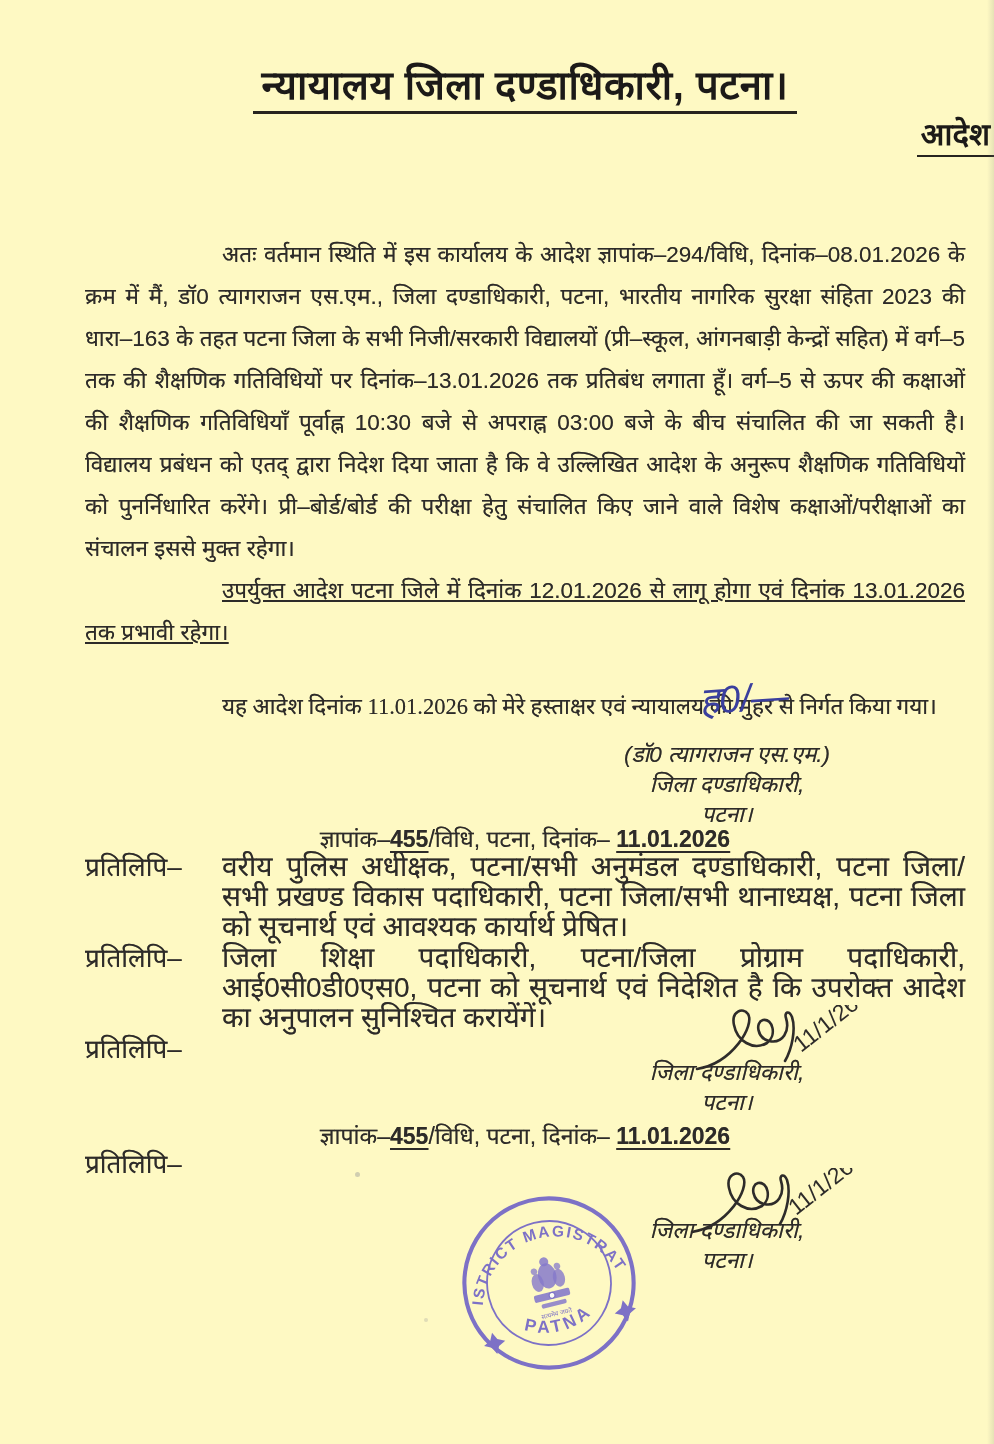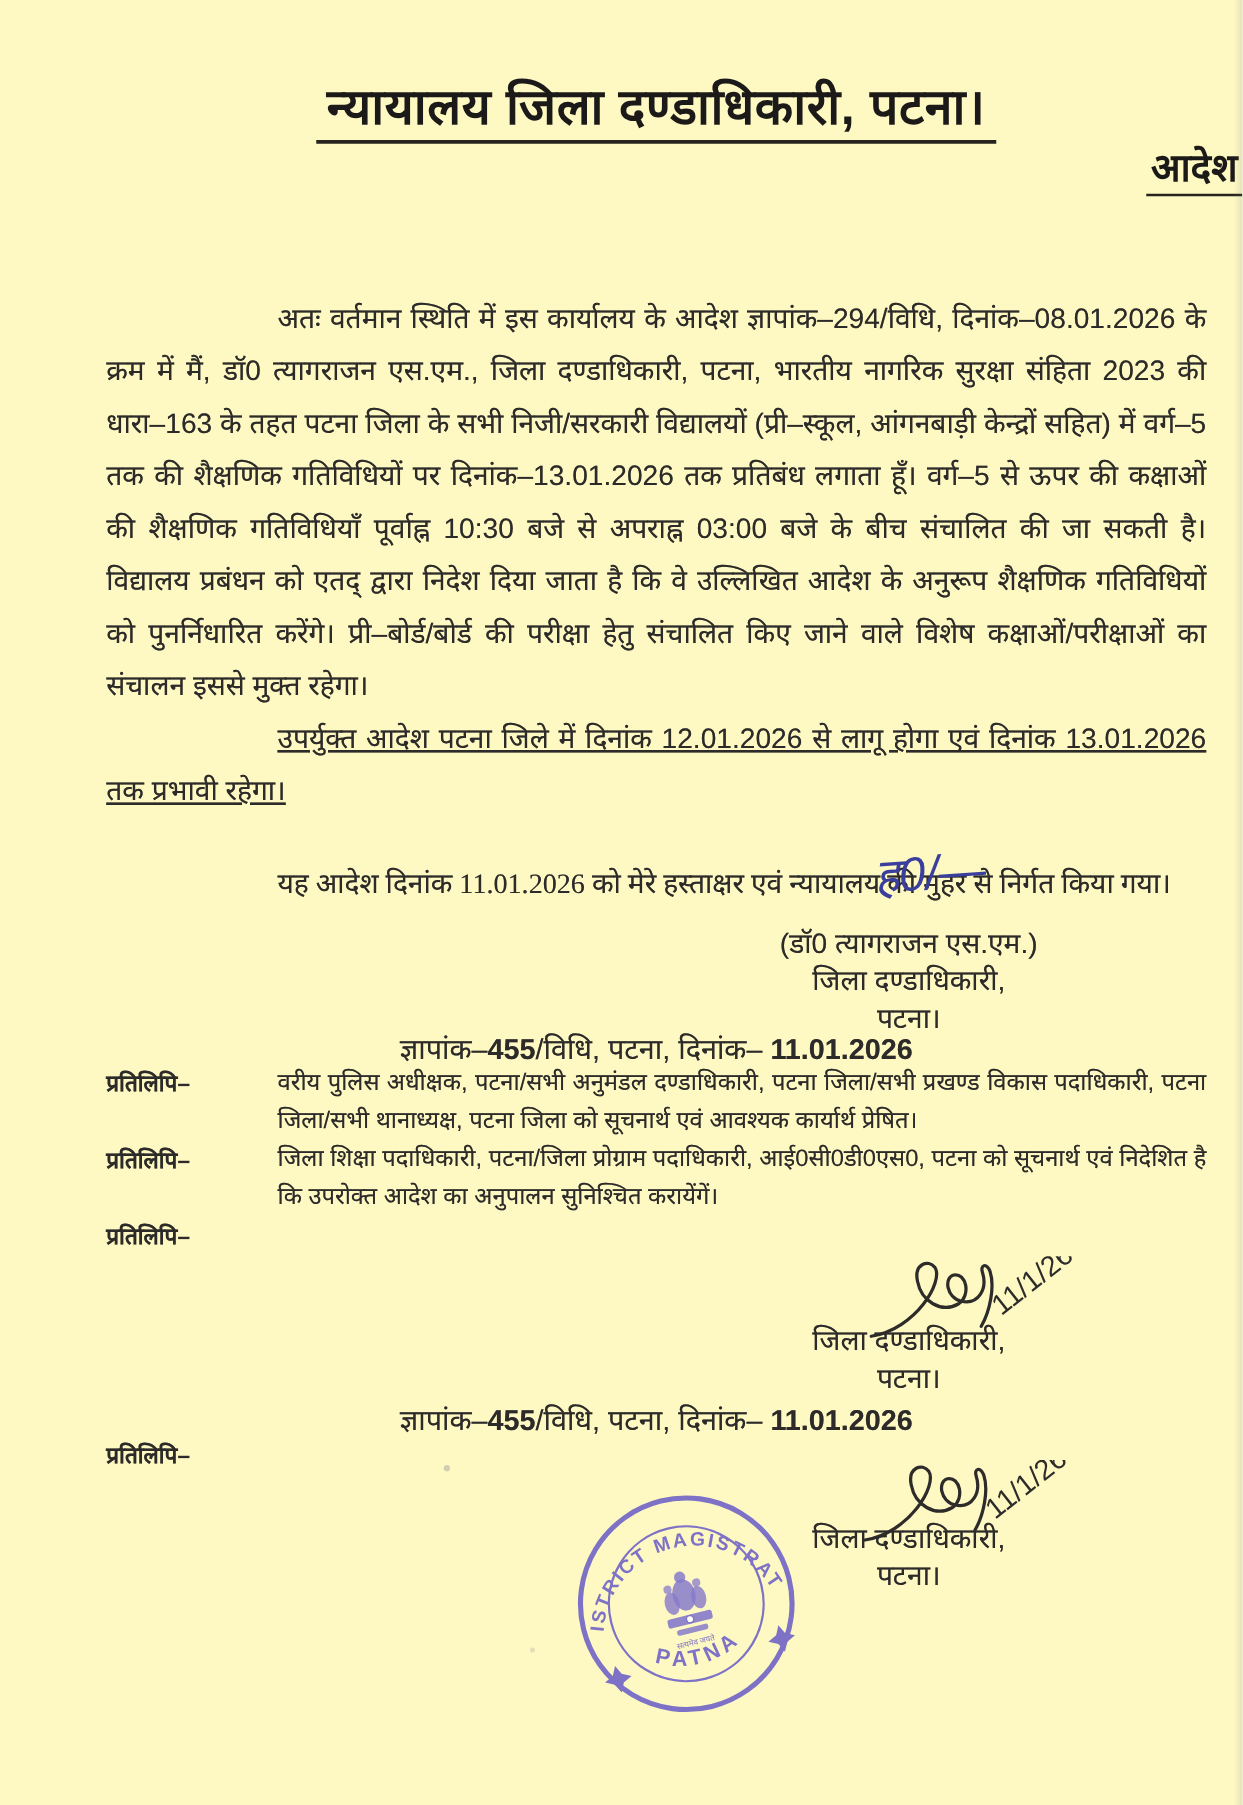--- a/index.html
+++ b/index.html
@@ -31,44 +31,44 @@
   }
   .p1{top:150px;}
   .p2{top:234px;}
   .p3{top:570px;text-decoration:underline;}
   .p4{top:686px;font-family:Liberation Serif, serif;}
   .blue-sign{position:absolute;top:666px;left:693px;width:140px;height:66px;z-index:3;}
   .sign-block{
     position:absolute;text-align:center;
     font-size:22.5px;line-height:30px;color:#2d2b29;
     text-shadow:0 0 .4px rgba(40,38,35,.5);
+    font-style:italic;
   }
   .sb1{top:740px;left:597px;width:260px;}
   .sb2{top:1058px;left:607px;width:240px;}
   .sb3{top:1216px;left:607px;width:240px;}
   .memo-line{
     position:absolute;left:85px;width:880px;text-align:center;
     font-size:23px;color:#2d2b29;text-shadow:0 0 .4px rgba(40,38,35,.55);
   }
   .m1{top:822px;}
   .m2{top:1119px;}
   .memo-strong{
-    font-weight:700;
+    font-weight:700;text-decoration:underline;
     text-decoration-thickness:2px;text-underline-offset:4px;text-align:right;
   }
   .copies{position:absolute;left:85px;top:852px;width:880px;}
   .copy-row{display:flex;align-items:flex-start;margin:0 0 1px 0;}
   .copy-row-4{position:absolute;left:85px;top:1149px;width:880px;display:flex;}
   .copy-label{
-    flex:0 0 137px;font-size:18px;line-height:30px;color:#2d2b29;
+    flex:0 0 137px;font-size:26px;line-height:30px;color:#2d2b29;
     text-shadow:0 0 .4px rgba(40,38,35,.5);
-    font-weight:bold;
   }
   .copy-text{
-    flex:1;font-size:19px;line-height:30px;text-align:justify;color:#2d2b29;
+    flex:1;font-size:28px;line-height:30px;text-align:justify;color:#2d2b29;
     text-shadow:0 0 .4px rgba(40,38,35,.5);
   }
   .scribble{position:absolute;z-index:3;}
   .s2{top:1005px;left:693px;}
   .s3{top:1168px;left:688px;}
   .stamp-wrap{position:absolute;top:1192px;left:458px;width:182px;height:182px;z-index:2;}
   .speck{position:absolute;border-radius:50%;background:#9a9a9a;opacity:.45;}
   .speck1{width:5px;height:5px;top:1172px;left:355px;}
   .speck2{width:4px;height:4px;top:1318px;left:424px;opacity:.3;}
 </style>

